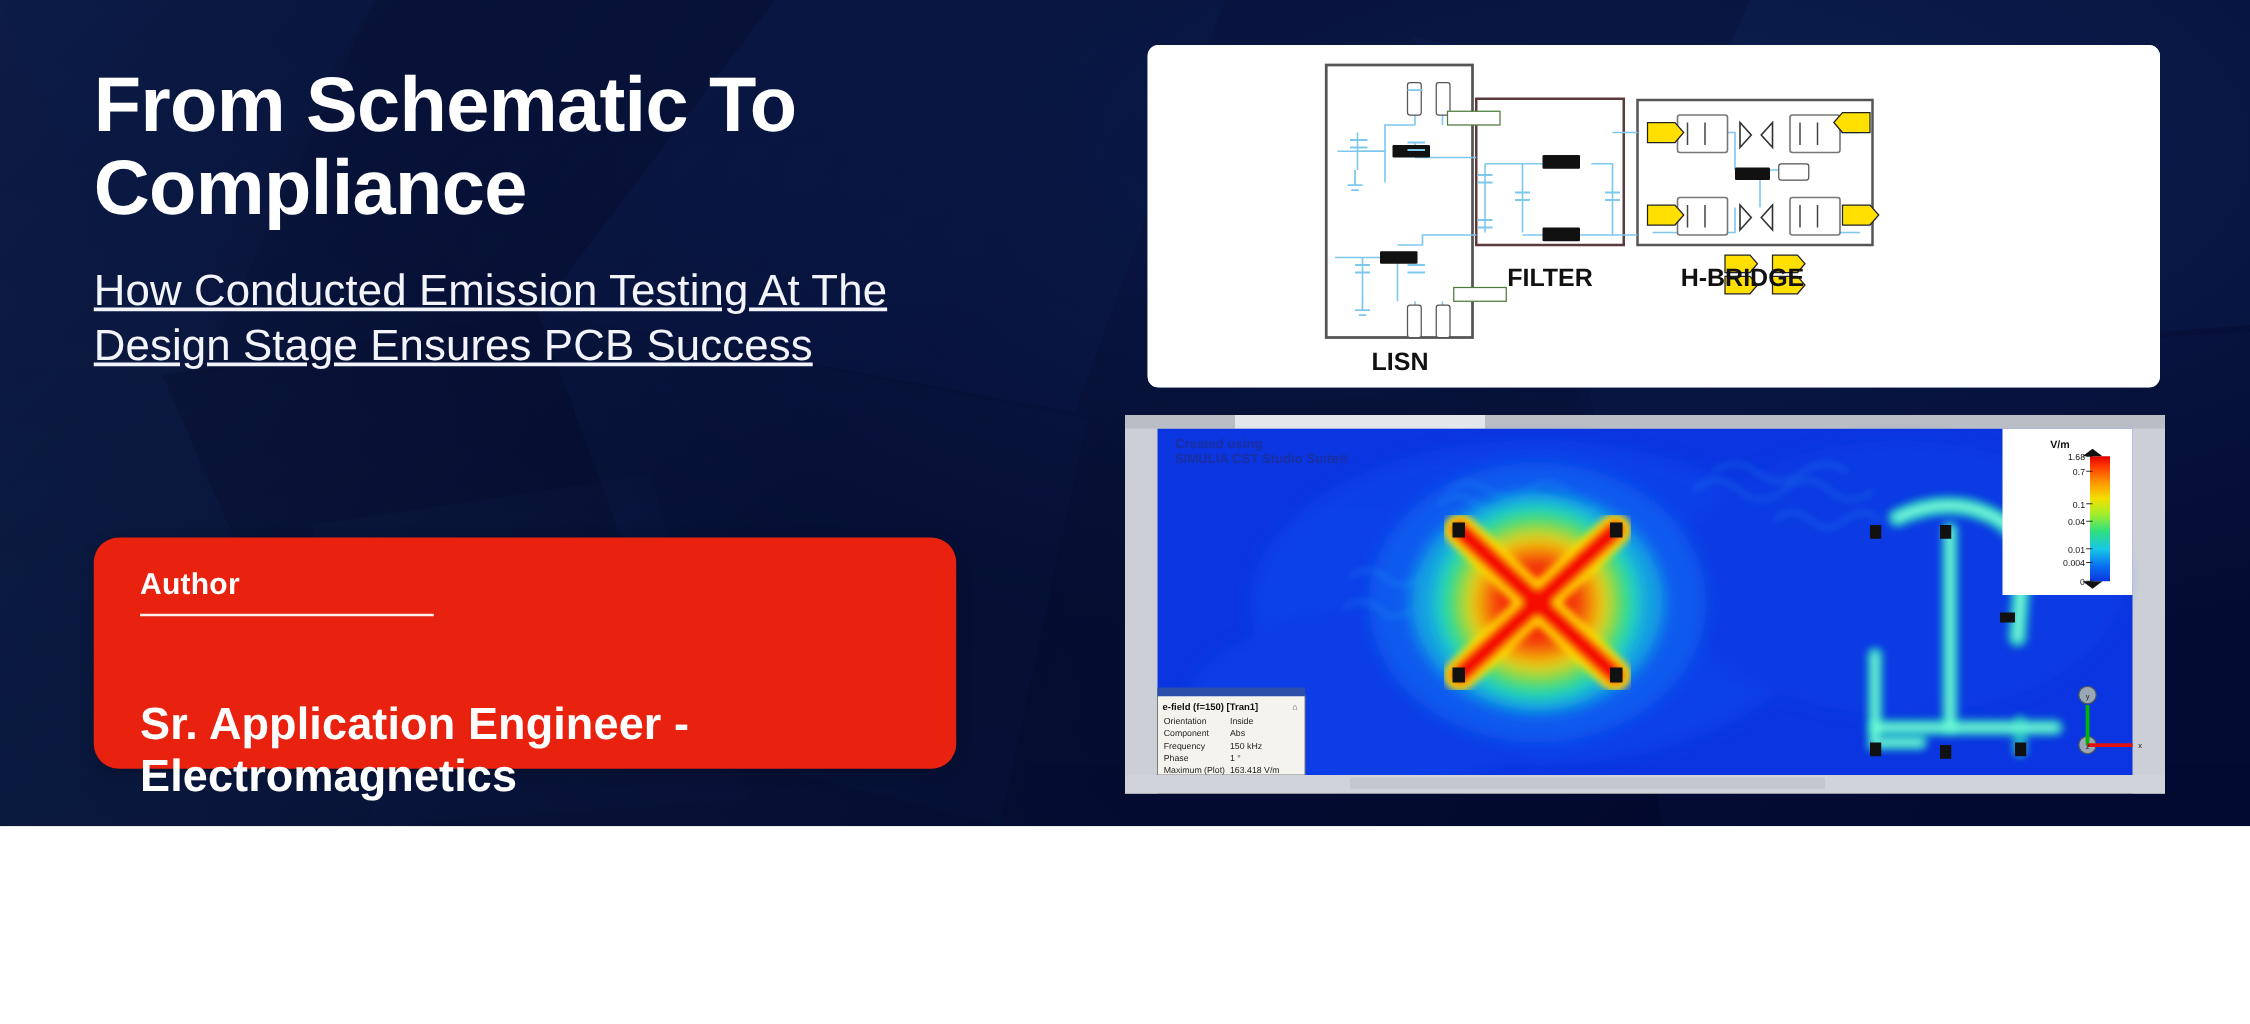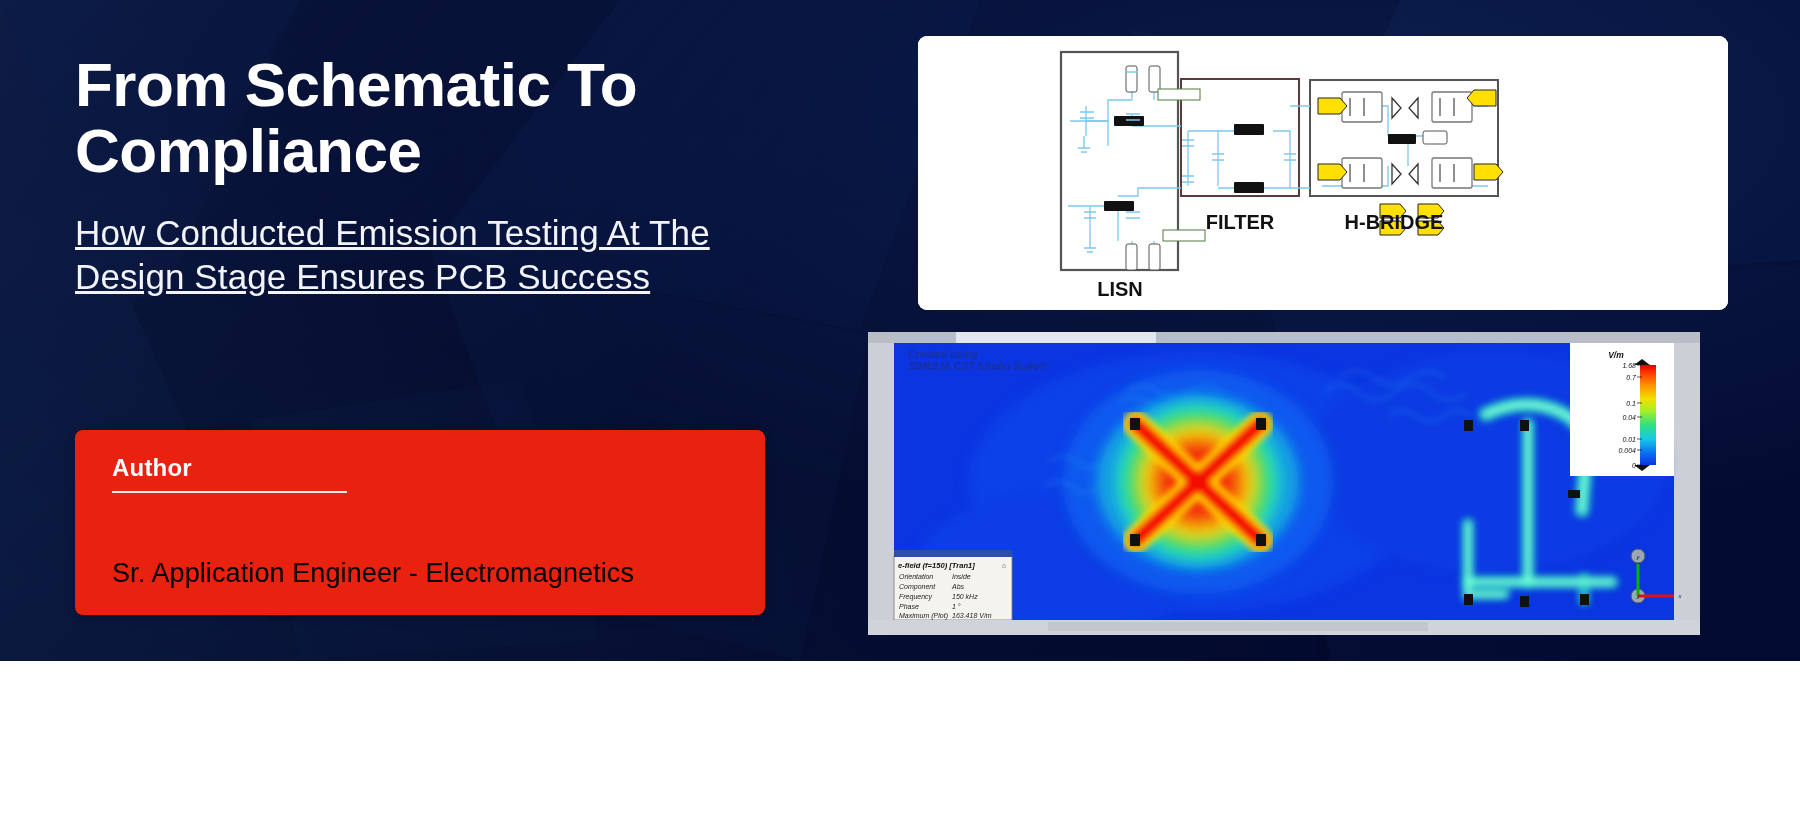--- a/index.html
+++ b/index.html
@@ -31,51 +31,51 @@
     letter-spacing:-.5px;margin:0;font-stretch:condensed;
   }
   .subhead{
     color:#f2f4fa;font-size:35px;line-height:1.26;font-weight:400;
     margin:26px 0 0 0;letter-spacing:.1px;text-decoration:underline;
   }
 
   
   .author-card{
     position:absolute;left:75px;top:430px;width:690px;height:185px;
-    background:#e8220f;border-radius:8px;
+    background:#e8220f;border-radius:20px;
     box-shadow:0 2px 10px rgba(0,0,0,.25);
   }
   .author-label{
     position:absolute;left:37px;top:24px;
     color:#ffffff;font-size:24px;font-weight:700;letter-spacing:.2px;
   }
   .author-rule{
     position:absolute;left:37px;top:61px;width:235px;height:2px;
     background:rgba(255,255,255,.92);
   }
   .author-name{
     position:absolute;left:37px;top:72px;
     color:#ffffff;font-size:46px;font-weight:700;letter-spacing:-.3px;
   }
   .author-role{
     position:absolute;left:37px;top:128px;
-    color:#000000;font-size:27px;font-weight:400;letter-spacing:.1px;
+    color:#ffffff;font-size:36px;font-weight:700;letter-spacing:.1px;
   }
 
   
   .sch-panel{
     position:absolute;left:918px;top:36px;width:810px;height:274px;
     background:#ffffff;border-radius:9px;overflow:hidden;
   }
   .sch-panel svg{display:block;}
 
   
   .sim-panel{
-    position:absolute;left:868px;top:332px;width:832px;height:303px;
-    background:#1b1b1b;overflow:hidden;font-style:italic;
+    position:absolute;left:900px;top:332px;width:832px;height:303px;
+    background:#1b1b1b;overflow:hidden;
   }
   .sim-panel svg{display:block;}
 
   
   .footer{
     position:absolute;left:0;top:661px;width:1800px;height:158px;
     background:#ffffff;
   }
 </style>
 </head>

